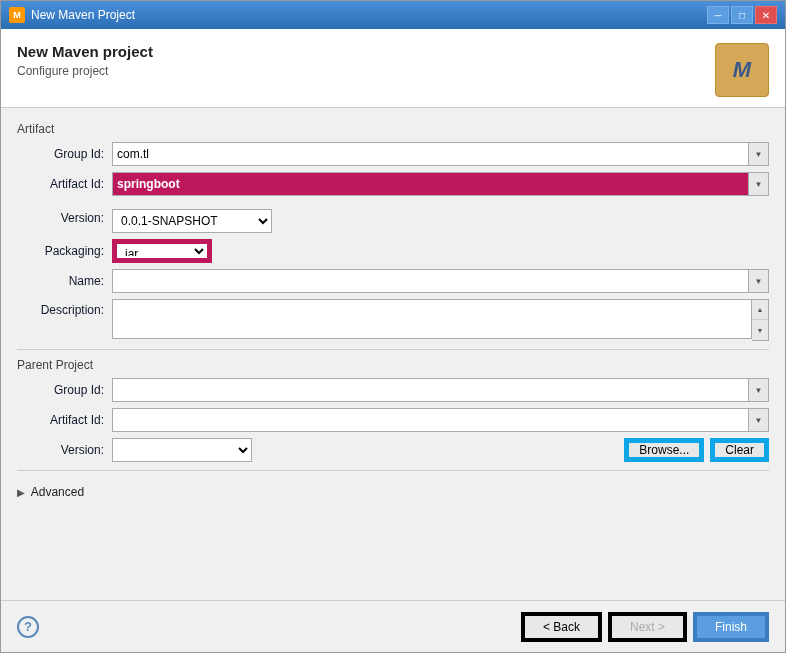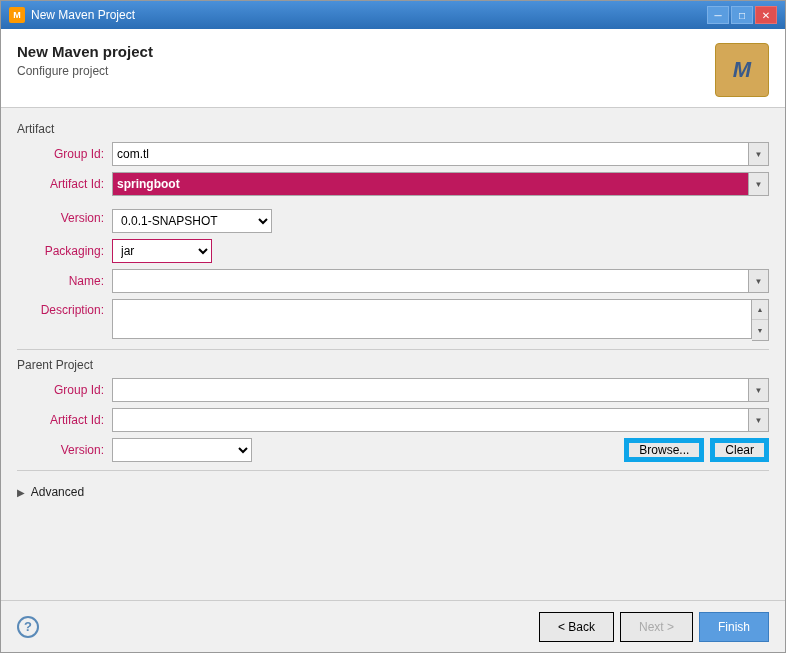--- a/index.html
+++ b/index.html
@@ -120,21 +120,21 @@
       font-weight: normal;
     }
     .form-row {
       display: flex;
       align-items: center;
       margin-bottom: 6px;
     }
     .form-label {
       width: 95px;
       font-size: 12px;
-      color: #be185d;
+      color: #0f172a;
       text-align: right;
       padding-right: 8px;
       flex-shrink: 0;
     }
     .form-input {
       flex: 1;
       height: 24px;
       border: 1px solid #aaa;
       padding: 2px 4px;
       font-size: 12px;
@@ -272,21 +272,21 @@
       font-weight: bold;
       cursor: pointer;
     }
     .footer-buttons {
       display: flex;
       gap: 6px;
     }
     .nav-btn {
       height: 30px;
       padding: 0 18px;
-      border: 1px solid #000000;
+      border: 4px solid #000000;
       background: #e8e8e8;
       font-size: 12px;
       cursor: pointer;
     }
     .nav-btn.primary {
       background: #5a9de0;
       border-color: #3a7dc0;
       color: white;
     }
     .nav-btn:disabled {
@@ -348,21 +348,21 @@
         <div style="display:flex;align-items:center;">
           <select style="height:24px;border:1px solid #aaa;font-size:12px;background:white;padding:2px 4px;outline:none;min-width:160px;margin-top:7px;">
             <option>0.0.1-SNAPSHOT</option>
           </select>
         </div>
       </div>
 
       <div class="form-row">
         <span class="form-label">Packaging:</span>
         <div style="display:flex;align-items:center;">
-          <select style="height:24px;border:1px solid #be185d;font-size:12px;background:white;padding:2px 4px;outline:none;min-width:100px;">
+          <select style="height:24px;border:5px solid #be185d;font-size:12px;background:white;padding:2px 4px;outline:none;min-width:100px;">
             <option>jar</option>
             <option>war</option>
             <option>pom</option>
           </select>
         </div>
       </div>
 
       <div class="form-row">
         <span class="form-label">Name:</span>
         <div class="dropdown-wrapper">

